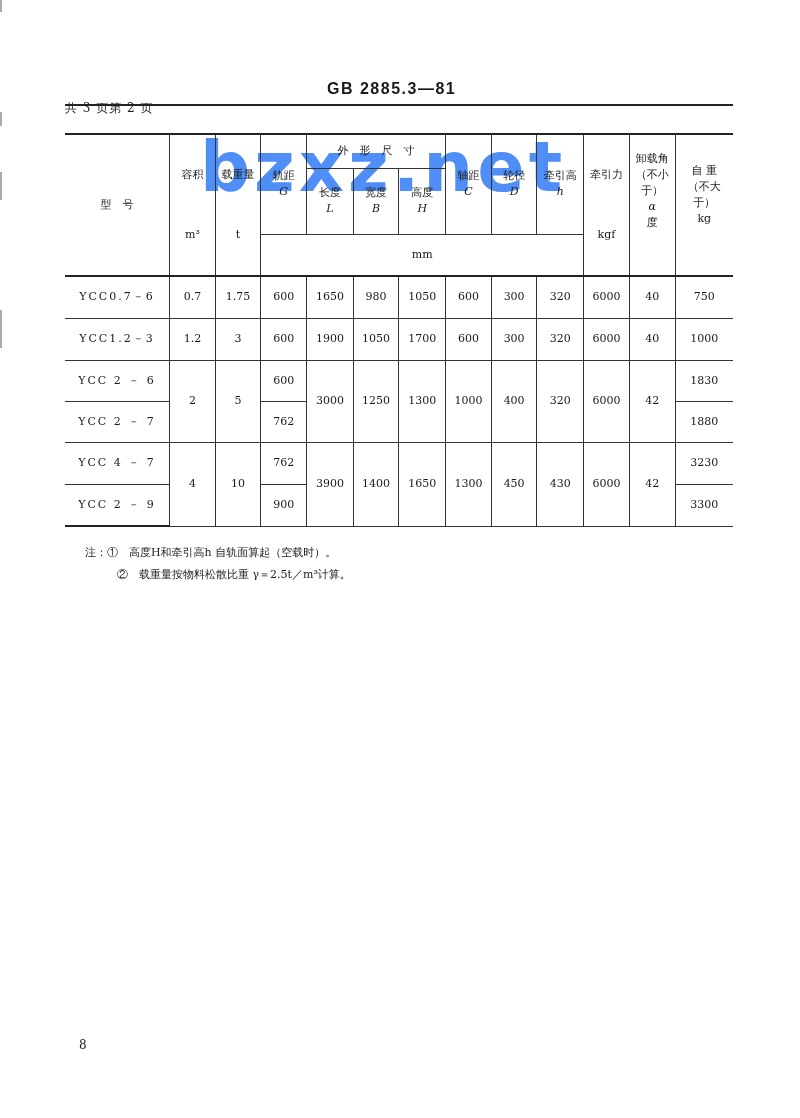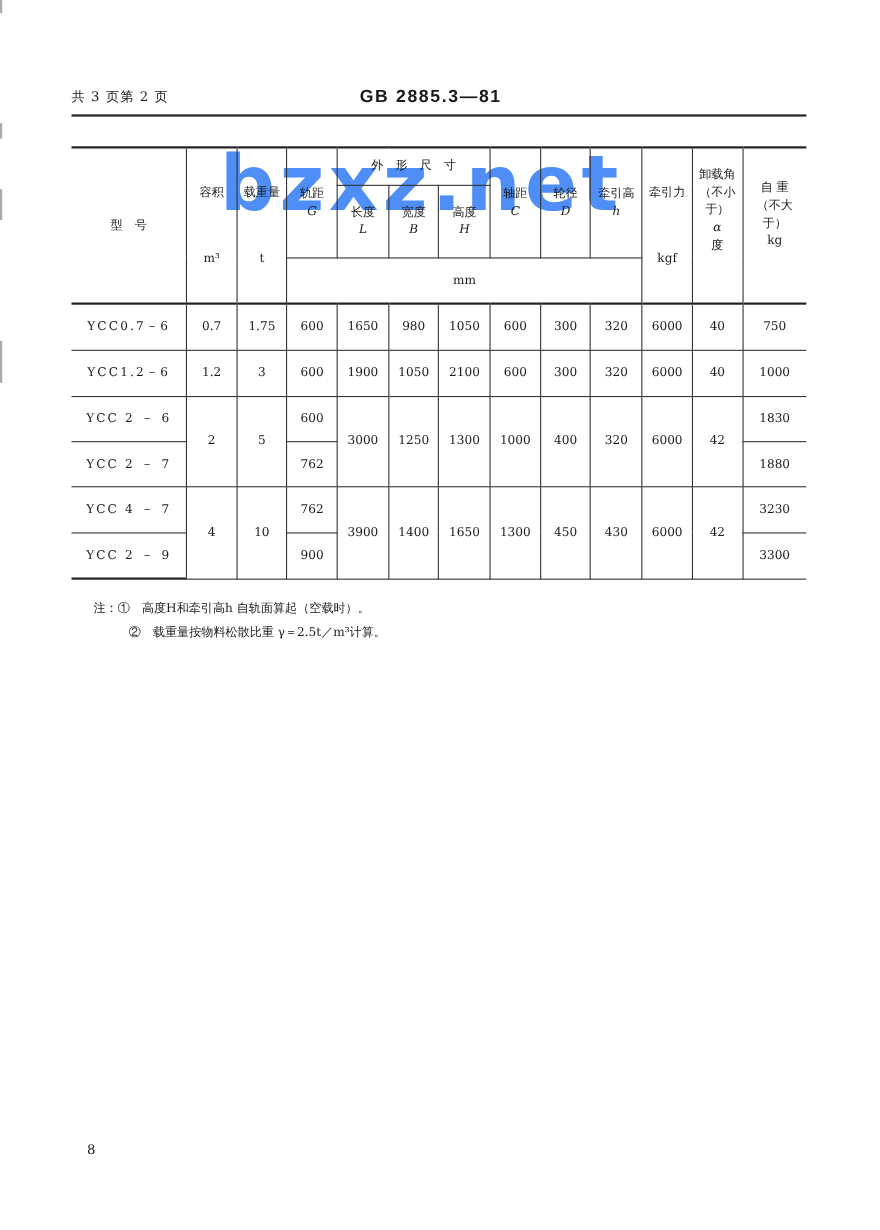--- a/index.html
+++ b/index.html
@@ -18,21 +18,21 @@
     .page-header {
       position: absolute;
       left: 65px;
       top: 80px;
       width: 668px;
       height: 24px;
     }
     .page-counter {
       position: absolute;
       left: 0;
-      top: 0;
+      top: 20px;
       font-size: 12px;
       letter-spacing: 1px;
     }
     .std-number {
       position: absolute;
       left: 262px;
       top: 0;
       font-family: "Liberation Sans", "DejaVu Sans", sans-serif;
       font-weight: bold;
       font-size: 16px;
@@ -223,27 +223,27 @@
     <td>1050</td>
     <td>600</td>
     <td>300</td>
     <td>320</td>
     <td>6000</td>
     <td>40</td>
     <td class="no-right">750</td>
   </tr>
 
   <tr style="height:42px;">
-    <td class="no-left model">YCC1.2－6</td>
+    <td class="no-left model">YCC1.2－3</td>
     <td>1.2</td>
     <td>3</td>
     <td>600</td>
     <td>1900</td>
     <td>1050</td>
-    <td>2100</td>
+    <td>1700</td>
     <td>600</td>
     <td>300</td>
     <td>320</td>
     <td>6000</td>
     <td>40</td>
     <td class="no-right">1000</td>
   </tr>
 
   <tr style="height:41px;margin-top:18px;">
     <td class="no-left model">YCC 2 － 6</td>

